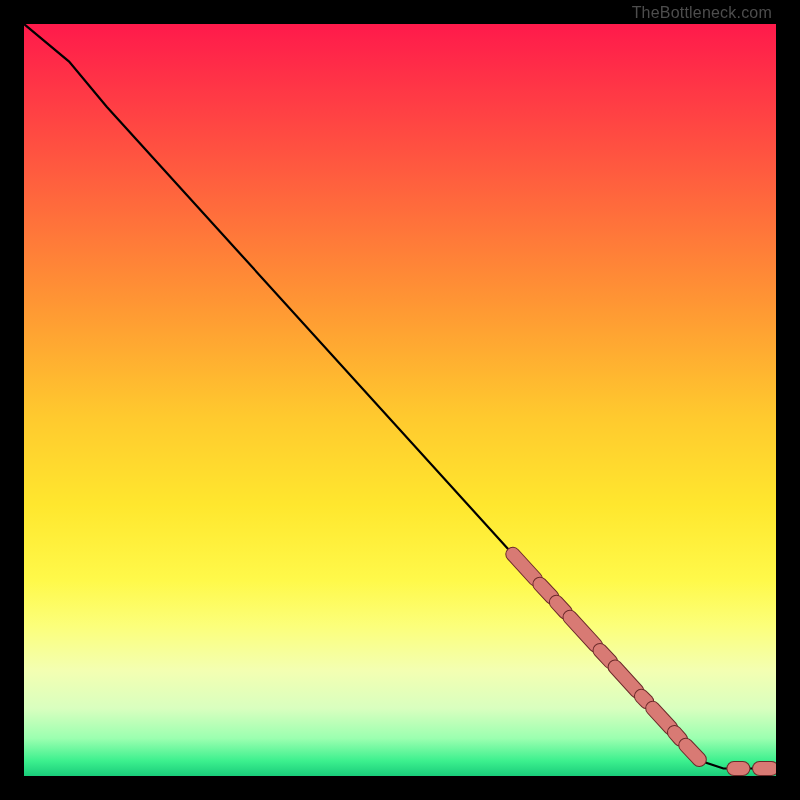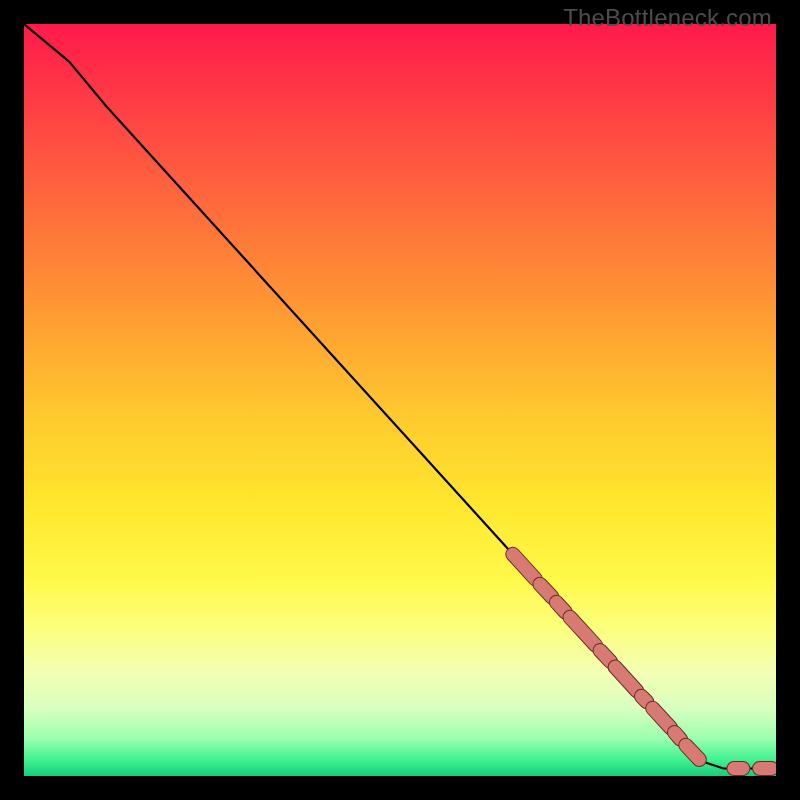--- a/index.html
+++ b/index.html
@@ -39,21 +39,21 @@
       #9bffb0 95%,
       #3cf08e 98%,
       #19cc7a 100%
     );
   }
   .attribution {
     position: absolute;
     top: 4px;
     right: 28px;
     color: #4d4d4d;
-    font-size: 24px;
+    font-size: 16px;
     letter-spacing: 0.2px;
     font-weight: 500;
     z-index: 5;
   }
   svg.curve {
     position: absolute;
     left: 0;
     top: 0;
     width: 752px;
     height: 752px;

